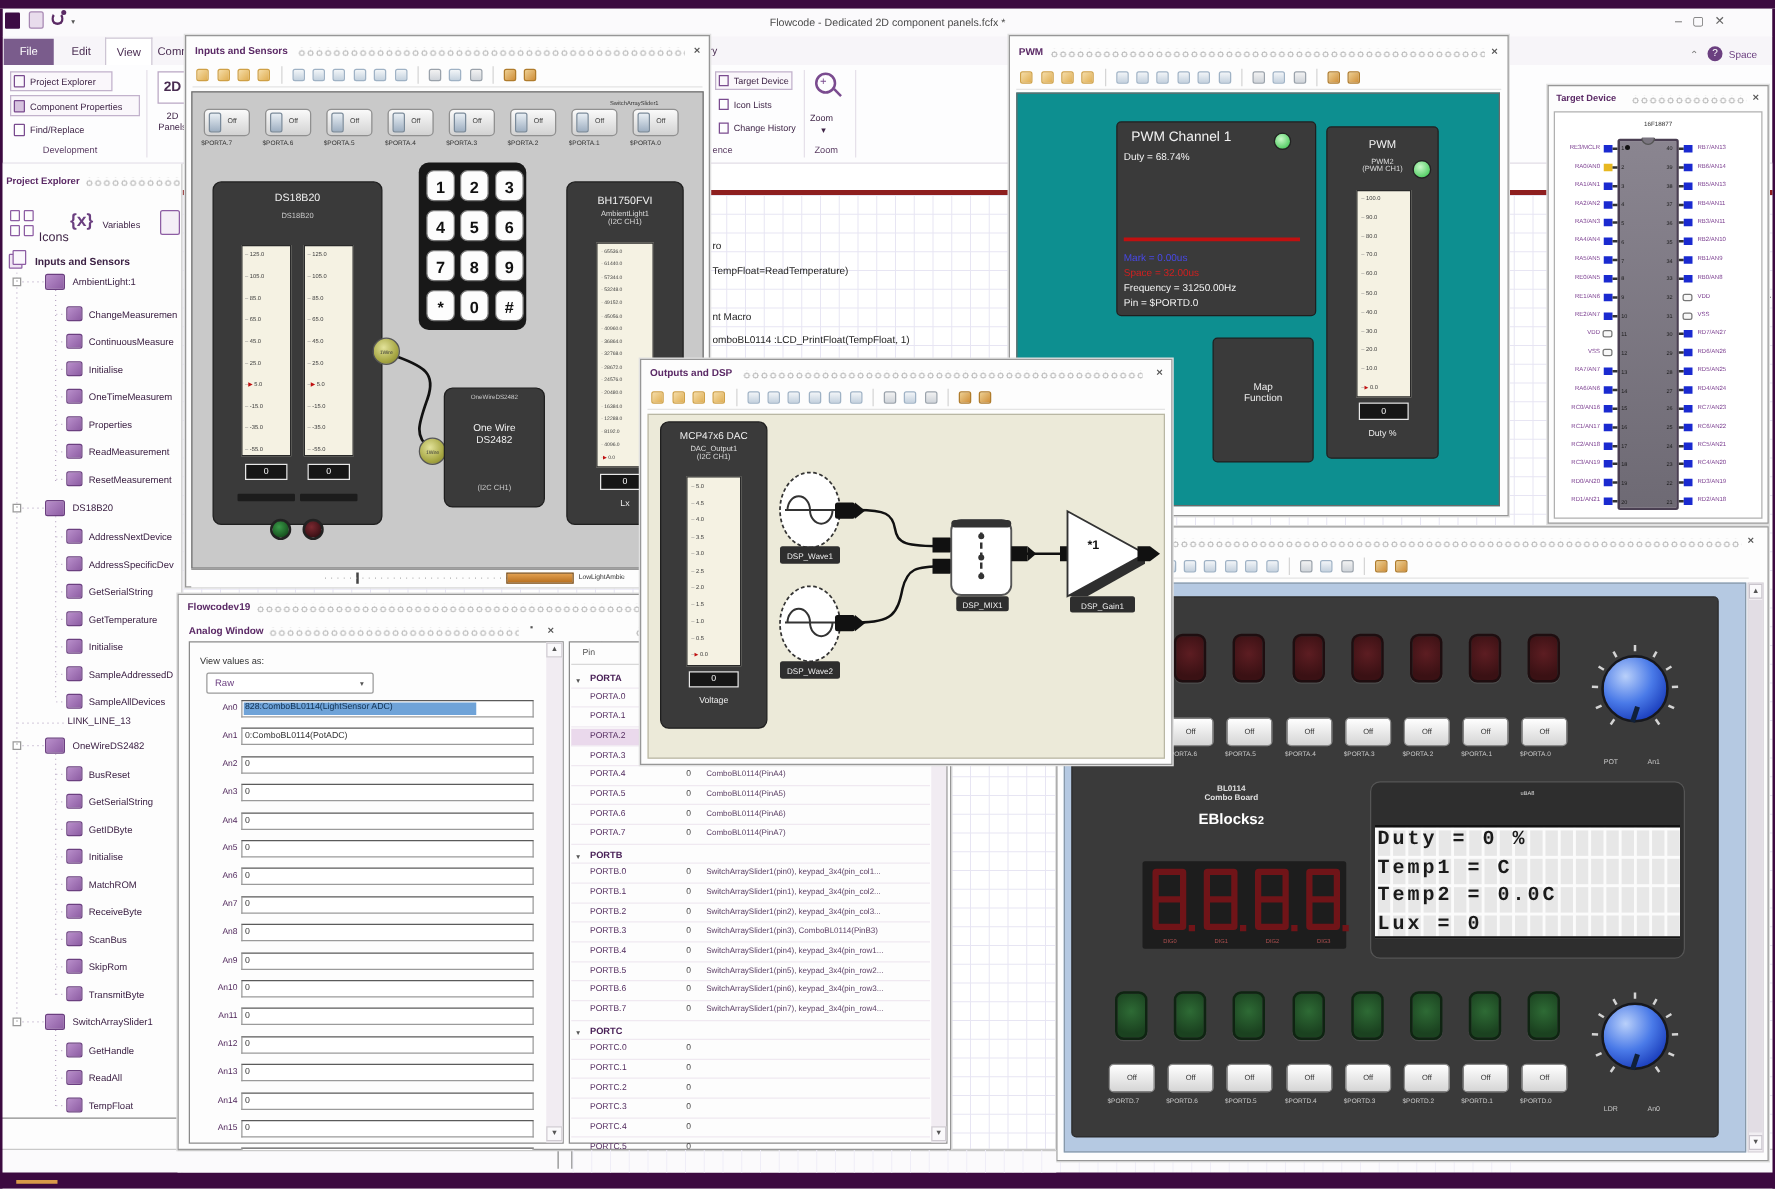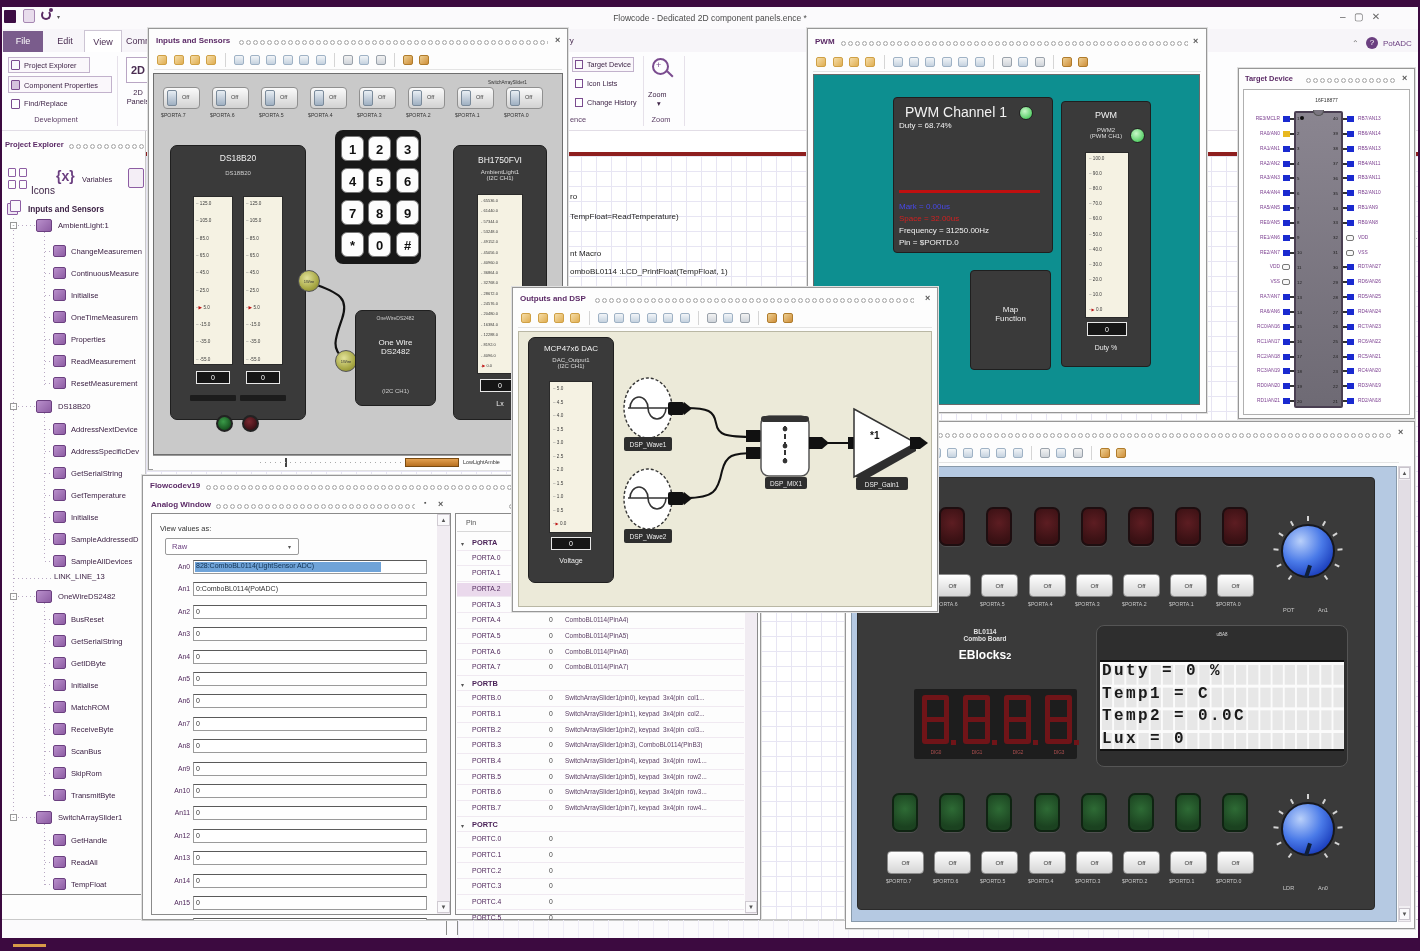--- a/index.html
+++ b/index.html
@@ -33,21 +33,21 @@
 .btnoff{position:absolute;width:37px;height:23px;background:linear-gradient(180deg,#ffffff,#d5d5d5);border:1px solid #8a8a8a;border-radius:4px;text-align:center;font-size:6px;color:#333;line-height:22px}
 .bl{position:absolute;font-size:5.2px;color:#c9c9c9;white-space:nowrap}
 </style></head><body>
 <div class="a" style="left:0;top:0;width:1420px;height:7px;background:#3c0a40"></div>
 <div class="a" style="left:0;top:7px;width:1420px;height:22px;background:#fbfafc;border-left:2px solid #3c0a40;border-right:2px solid #3c0a40"></div>
 <div class="a" style="left:4px;top:10px;width:12px;height:13px;background:#3d0c44;border-radius:1px"></div>
 <div class="a" style="left:23px;top:9px;width:12px;height:14px;border:1.5px solid #a687b2;border-radius:2px;background:#e8dcec"></div>
 <div class="a" style="left:41px;top:10px;width:10px;height:10px;border:2px solid #5a2a64;border-radius:50%;border-top-color:transparent"></div>
 <div class="a" style="left:49px;top:8px;width:4px;height:4px;background:#5a2a64;border-radius:50%"></div>
 <div class="a" style="left:57px;top:13px;font-size:6px;color:#555">▾</div>
-<div class="a" style="left:0;top:7px;width:1420px;text-align:center;font-size:8.5px;color:#4a4a4a;line-height:22px">Flowcode - Dedicated 2D component panels.ence *</div>
+<div class="a" style="left:0;top:7px;width:1420px;text-align:center;font-size:8.5px;color:#4a4a4a;line-height:22px">Flowcode - Dedicated 2D component panels.fcfx *</div>
 <div class="a" style="left:1340px;top:11px;font-size:10px;color:#666">–&nbsp;&nbsp;&nbsp;▢&nbsp;&nbsp;&nbsp;✕</div>
 <div class="a" style="left:0;top:29px;width:1420px;height:23px;background:#f7f5f9;border-left:2px solid #3c0a40;border-right:2px solid #3c0a40"></div>
 <div class="a" style="left:3px;top:31px;width:40px;height:21px;background:#7a5c8c;color:#fff;font-size:9px;text-align:center;line-height:21px">File</div>
 <div class="a" style="left:48px;top:31px;width:34px;height:21px;color:#4a2d52;font-size:9px;text-align:center;line-height:21px">Edit</div>
 <div class="a" style="left:84px;top:30px;width:38px;height:23px;background:#fff;border:1px solid #cdc5d4;border-bottom:none;color:#4a2d52;font-size:9px;text-align:center;line-height:22px">View</div>
 <div class="a" style="left:126px;top:31px;width:60px;height:21px;color:#4a2d52;font-size:9px;line-height:21px">Commands</div>
 <div class="a" style="left:0;top:52px;width:1420px;height:79px;background:#fdfdfe;border-bottom:1px solid #e2dde6;border-left:2px solid #3c0a40;border-right:2px solid #3c0a40"></div>
 <div class="a" style="left:8px;top:57px;width:82px;height:16px;border:1px solid #c2b2cc;background:#faf7fb"></div>
 <div class="a" style="left:11px;top:60px;width:9px;height:10px;border:1.5px solid #7a4b8f;border-radius:1px"></div>
 <div class="a" style="left:24px;top:60px;font-size:7.4px;color:#3f2547;line-height:11px">Project Explorer</div>
@@ -71,21 +71,21 @@
 <div class="a" style="left:570px;top:115px;font-size:7.4px;color:#5a3d63">ence</div>
 <div class="a" style="left:643px;top:56px;width:1px;height:70px;background:#e6e1ea"></div>
 <div class="a" style="left:652px;top:58px;width:17px;height:17px;border:2px solid #7a4b8f;border-radius:50%"></div>
 <div class="a" style="left:666px;top:73px;width:8px;height:2px;background:#7a4b8f;transform:rotate(45deg)"></div>
 <div class="a" style="left:656px;top:60px;font-size:9px;color:#7a4b8f">+</div>
 <div class="a" style="left:648px;top:90px;font-size:7.2px;color:#3f2547">Zoom<br><span style="padding-left:9px">▾</span></div>
 <div class="a" style="left:640px;top:115px;width:42px;text-align:center;font-size:7.4px;color:#5a3d63">Zoom</div>
 <div class="a" style="left:684px;top:56px;width:1px;height:70px;background:#e6e1ea"></div>
 <div class="a" style="left:1352px;top:39px;font-size:8px;color:#777">⌃</div>
 <div class="a" style="left:1366px;top:37px;width:12px;height:12px;background:#6b3f80;border-radius:50%;color:#fff;font-size:8px;text-align:center;line-height:12px">?</div>
-<div class="a" style="left:1383px;top:39px;font-size:8px;color:#6b3f80">PotADC</div>
+<div class="a" style="left:1383px;top:39px;font-size:8px;color:#6b3f80">Space</div>
 <div class="a" style="left:146px;top:152px;width:1272px;height:4px;background:#8e1f1f"></div>
 <div class="a" style="left:146px;top:156px;width:1272px;height:782px;background:#fff;background-image:linear-gradient(#e7e5f3 1px,transparent 1px),linear-gradient(90deg,#e7e5f3 1px,transparent 1px);background-size:15px 15px"></div>
 <div class="a" style="left:570px;top:192px;font-size:8px;color:#222">ro</div>
 <div class="a" style="left:570px;top:212px;font-size:8px;color:#222">TempFloat=ReadTemperature)</div>
 <div class="a" style="left:570px;top:249px;font-size:8px;color:#222">nt Macro</div>
 <div class="a" style="left:570px;top:267px;font-size:8px;color:#222">omboBL0114 :LCD_PrintFloat(TempFloat, 1)</div>
 <div class="a" style="left:1412px;top:206px;font-size:7px;color:#555">›</div>
 <div class="a" style="left:1412px;top:234px;font-size:6px;color:#555">▲</div>
 <div class="a" style="left:2px;top:131px;width:144px;height:763px;background:#fdfdfd;border-right:1px solid #c9c9c9"></div>
 <div class="pt" style="left:5px;top:140px;font-size:7.6px">Project Explorer</div>
@@ -649,21 +649,21 @@
 <div class="a" style="left:1343px;top:400px;width:4px;height:2px;background:#333"></div>
 <div class="a" style="left:1347px;top:398px;width:7px;height:6px;background:#1a2ad0"></div>
 <div class="a" style="left:1358px;top:398px;font-size:4.8px;color:#7a3d8f;white-space:nowrap">RD2/AN18</div>
 <div class="panel" style="left:807px;top:28px;width:400px;height:385px"></div>
 <div class="pt" style="left:815px;top:37px">PWM</div>
 <div class="dots" style="left:840px;top:39px;width:348px"></div>
 <div class="x" style="left:1193px;top:36px">×</div>
 <div class="tb" style="left:813px;top:52px;width:388px;background:#fdfdfd"><i class="iy"></i><i class="iy"></i><i class="iy"></i><i class="iy"></i><span class="sp"></span><i class="ib"></i><i class="ib"></i><i class="ib"></i><i class="ib"></i><i class="ib"></i><i class="ib"></i><span class="sp"></span><i class="ig"></i><i class="ib"></i><i class="ig"></i><span class="sp"></span><i class="io"></i><i class="io"></i></div>
 <div class="a" style="left:813px;top:74px;width:387px;height:331px;background:#0d8f90;border:1px solid #6a6a6a"></div>
 <div class="comp" style="left:893px;top:97px;width:160px;height:156px;border-radius:4px"></div>
-<div class="wt" style="left:905px;top:104px;font-size:14px">PWM Channel 1</div>
+<div class="wt" style="left:905px;top:104px;font-size:11px">PWM Channel 1</div>
 <div class="led" style="left:1019px;top:106px;width:14px;height:14px;background:radial-gradient(circle at 40% 35%,#c8f8c8,#5ad06a 70%,#2a9040);border:1px solid #222"></div>
 <div class="wt" style="left:899px;top:121px;font-size:8px">Duty = 68.74%</div>
 <div class="a" style="left:899px;top:190px;width:141px;height:2.5px;background:#c01010"></div>
 <div class="a" style="left:899px;top:202px;font-size:8px;color:#4848e8;white-space:nowrap">Mark = 0.00us</div>
 <div class="a" style="left:899px;top:214px;font-size:8px;color:#d02020;white-space:nowrap">Space = 32.00us</div>
 <div class="wt" style="left:899px;top:226px;font-size:8px">Frequency = 31250.00Hz</div>
 <div class="wt" style="left:899px;top:238px;font-size:8px">Pin = $PORTD.0</div>
 <div class="comp" style="left:970px;top:270px;width:81px;height:100px;border-radius:4px"></div>
 <div class="a" style="left:970px;top:305px;width:81px;text-align:center;font-size:8px;color:#eee">Map<br>Function</div>
 <div class="comp" style="left:1061px;top:101px;width:90px;height:266px;border-radius:4px"></div>

